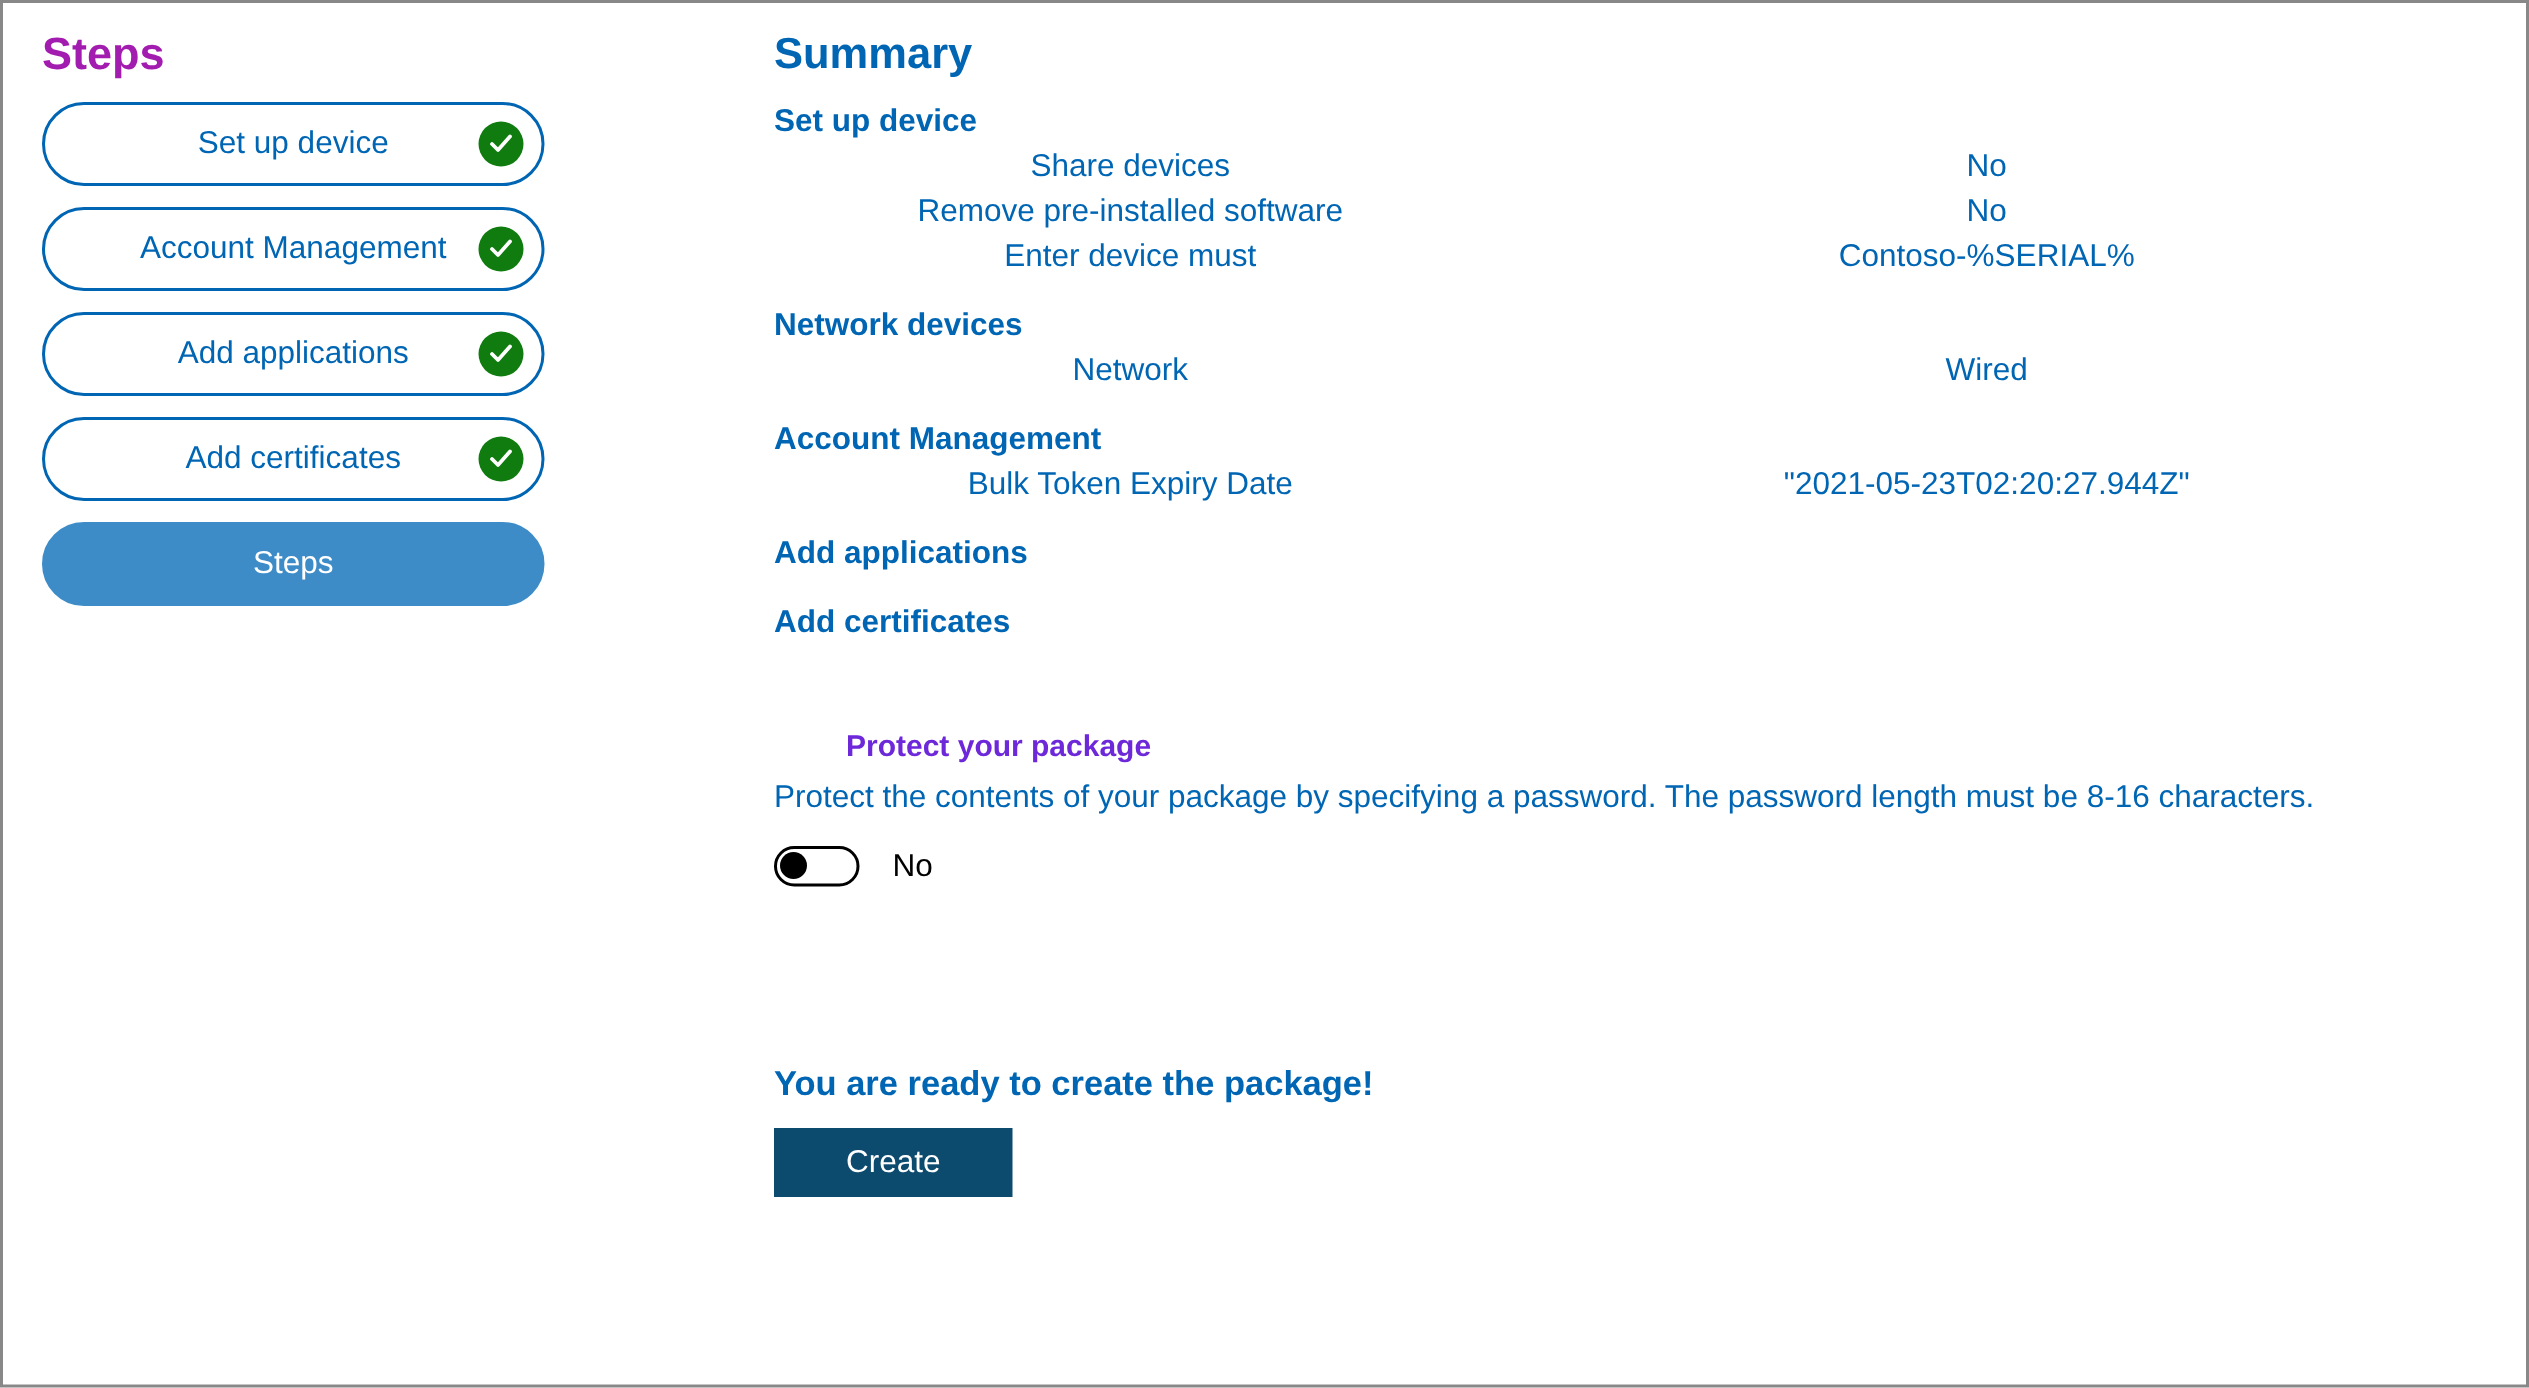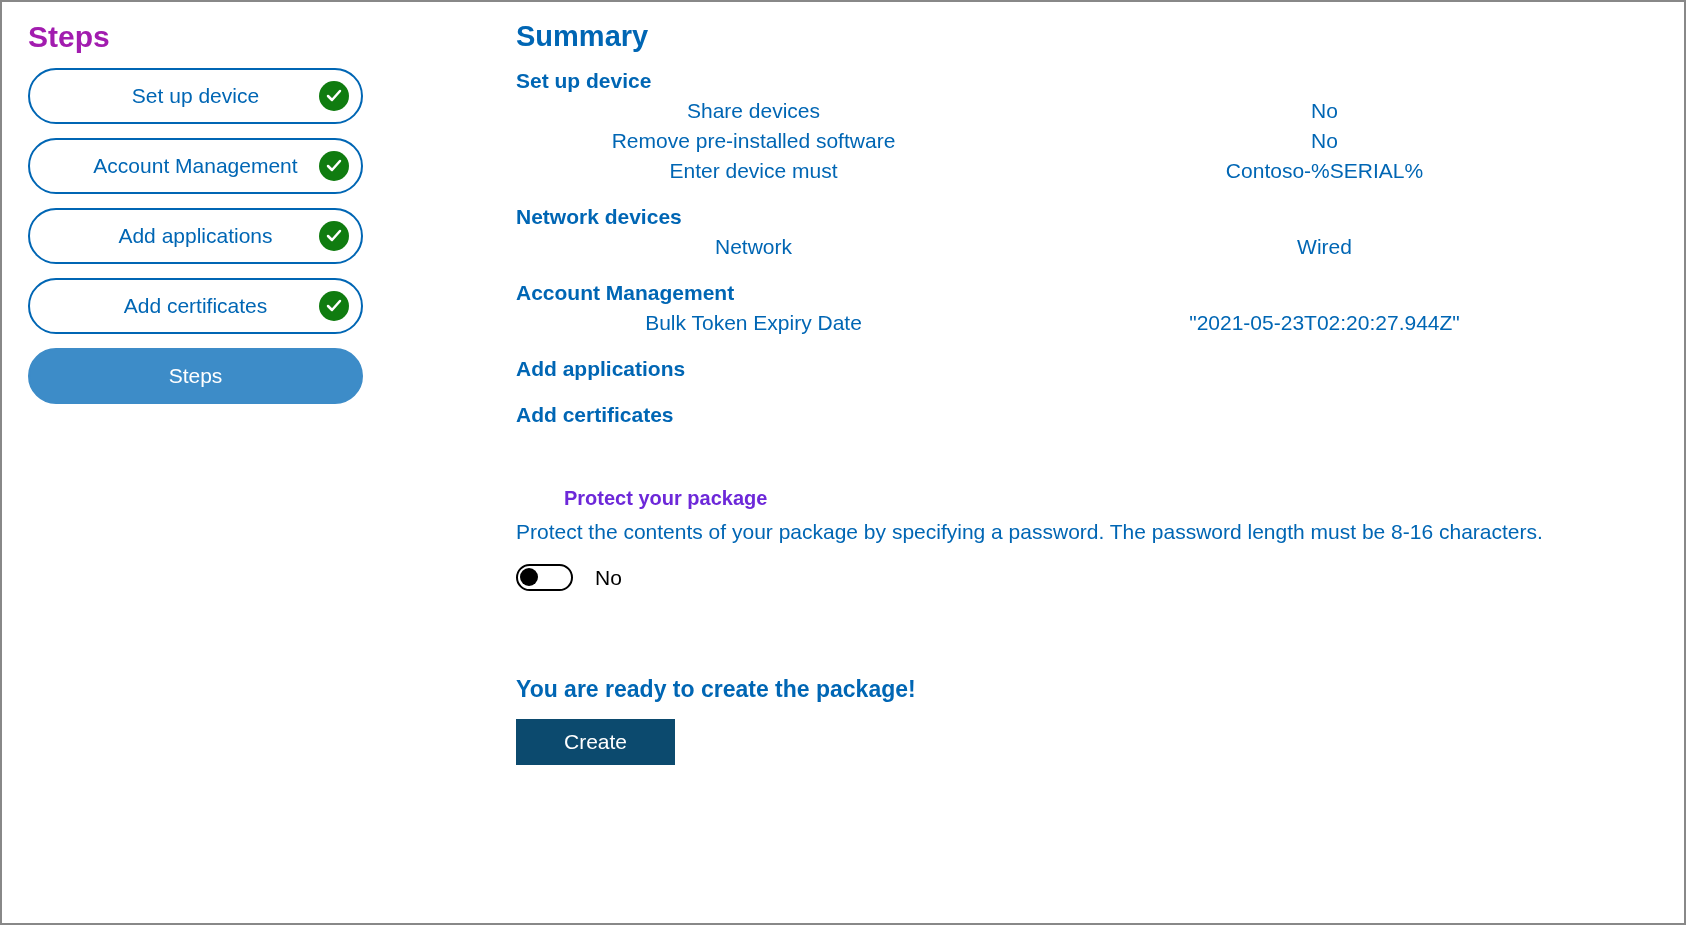--- a/index.html
+++ b/index.html
@@ -155,21 +155,21 @@
 
     .toggle-label {
       color: #000;
       font-size: 21px;
     }
 
     .ready-text {
       color: #0066b4;
       font-size: 23px;
       font-weight: 600;
-      margin-top: 85px;
+      margin-top: 118px;
       margin-bottom: 16px;
     }
 
     .create-btn {
       background: #0c4a6e;
       color: #fff;
       border: none;
       font-size: 21px;
       padding: 11px 48px;
       cursor: pointer;

